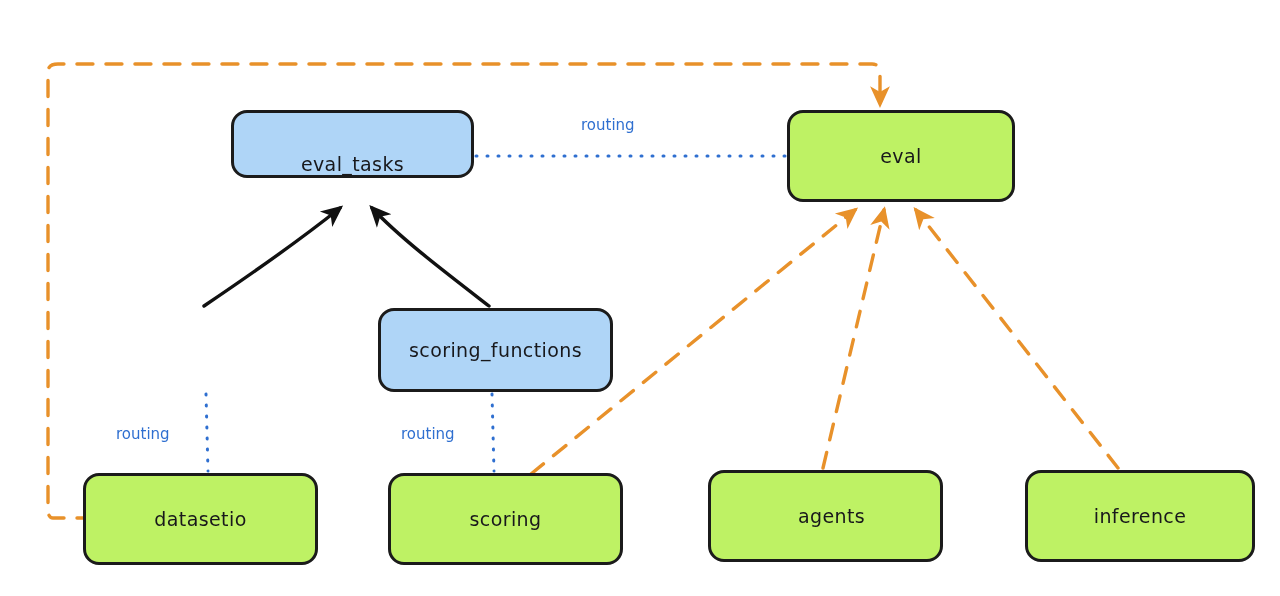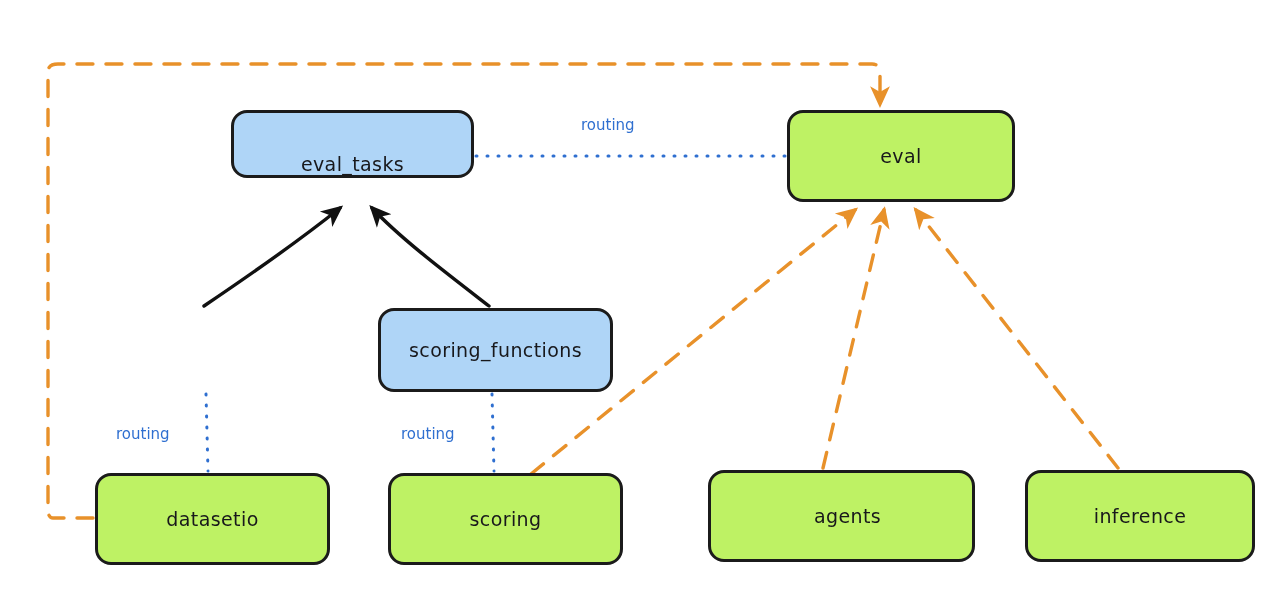--- a/index.html
+++ b/index.html
@@ -102,29 +102,29 @@
 
   <div class="node node-provider" style="left:787px; top:110px; width:228px; height:92px;">
     <span class="node-label">eval</span>
   </div>
 
 
   <div class="node node-api" style="left:378px; top:308px; width:235px; height:84px;">
     <span class="node-label">scoring_functions</span>
   </div>
 
-  <div class="node node-provider" style="left:95px; top:473px; width:235px; height:92px;">
+  <div class="node node-provider" style="left:83px; top:473px; width:235px; height:92px;">
     <span class="node-label">datasetio</span>
   </div>
 
   <div class="node node-provider" style="left:388px; top:473px; width:235px; height:92px;">
     <span class="node-label">scoring</span>
   </div>
 
-  <div class="node node-provider" style="left:708px; top:470px; width:267px; height:92px;padding-left:12px;">
+  <div class="node node-provider" style="left:708px; top:470px; width:235px; height:92px;padding-left:12px;">
     <span class="node-label">agents</span>
   </div>
 
   <div class="node node-provider" style="left:1025px; top:470px; width:230px; height:92px;">
     <span class="node-label">inference</span>
   </div>
 
   <div class="edge-label" style="left:578px; top:116px;">routing</div>
 
   <div class="edge-label" style="left:113px; top:425px;">routing</div>

